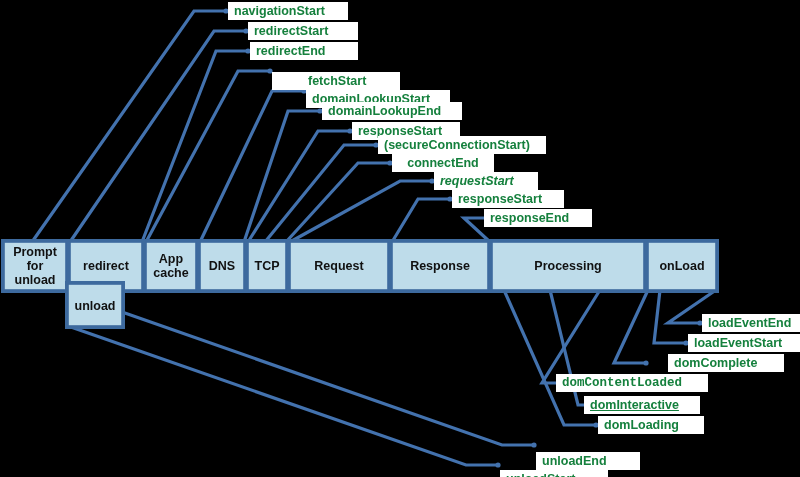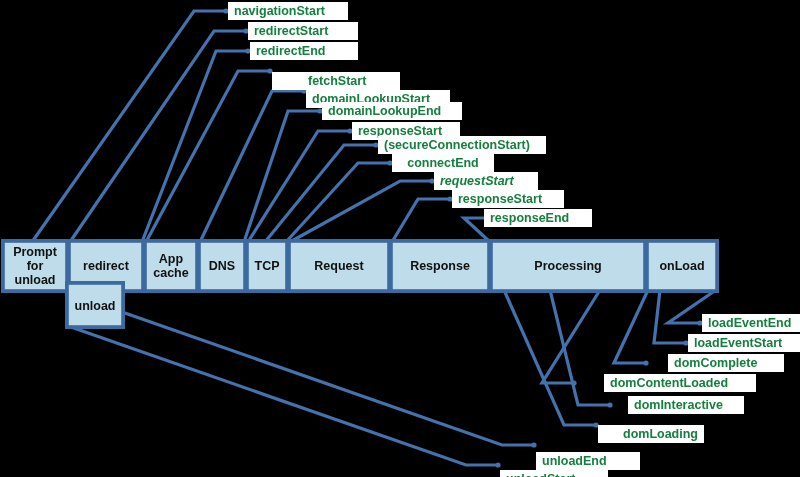--- a/index.html
+++ b/index.html
@@ -116,19 +116,19 @@
       <div class="lbl" style="left: 322px; top: 102px; width: 128px;"><span>domainLookupEnd</span></div>
       <div class="lbl" style="left: 352px; top: 122px; width: 96px;"><span>responseStart</span></div>
       <div class="lbl" style="left: 378px; top: 136px; width: 156px;"><span>(secureConnectionStart)</span></div>
       <div class="lbl" style="left: 392px; top: 154px; width: 90px; text-align: center;"><span>connectEnd</span></div>
       <div class="lbl" style="left: 434px; top: 172px; width: 92px; font-style: italic;"><span>requestStart</span></div>
       <div class="lbl" style="left: 452px; top: 190px; width: 100px;"><span>responseStart</span></div>
       <div class="lbl" style="left: 484px; top: 209px; width: 96px;"><span>responseEnd</span></div>
       <div class="lbl" style="left: 702px; top: 314px; width: 96px;"><span>loadEventEnd</span></div>
       <div class="lbl" style="left: 688px; top: 334px; width: 106px;"><span>loadEventStart</span></div>
       <div class="lbl" style="left: 668px; top: 354px; width: 104px;"><span>domComplete</span></div>
-      <div class="lbl" style="left: 604px; top: 374px; width: 140px;"><span>domContentLoaded</span></div>
-      <div class="lbl" style="left: 628px; top: 396px; width: 104px;"><span>domInteractive</span></div>
-      <div class="lbl" style="left: 598px; top: 425px; width: 94px; text-align: right;"><span>domLoading</span></div>
+      <div class="lbl" style="left: 556px; top: 374px; width: 140px; font-family: Liberation Mono, monospace;"><span>domContentLoaded</span></div>
+      <div class="lbl" style="left: 584px; top: 396px; width: 104px; text-decoration: underline;"><span>domInteractive</span></div>
+      <div class="lbl" style="left: 598px; top: 416px; width: 94px;"><span>domLoading</span></div>
       <div class="lbl u" style="left: 536px; top: 452px; width: 92px;"><span>unloadEnd</span></div>
       <div class="lbl u" style="left: 500px; top: 470px; width: 96px;"><span>unloadStart</span></div>
     </div>
 </div>
 
 </body></html>

